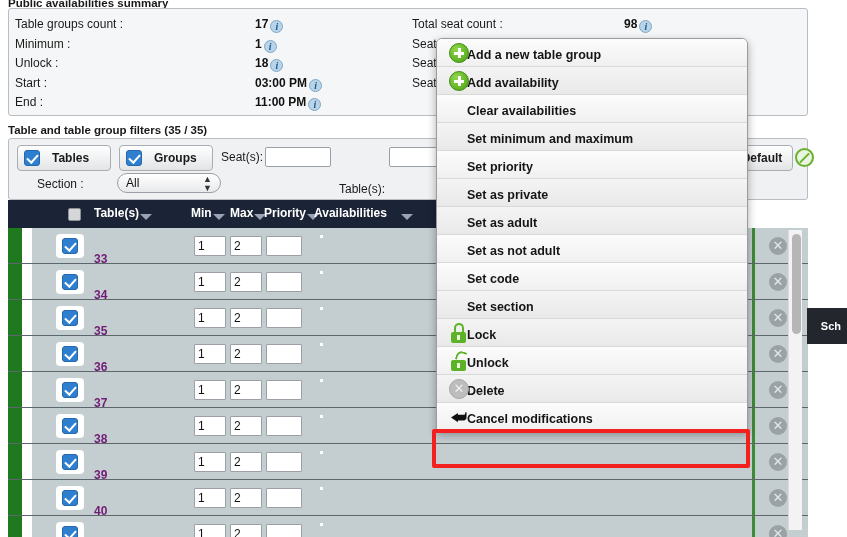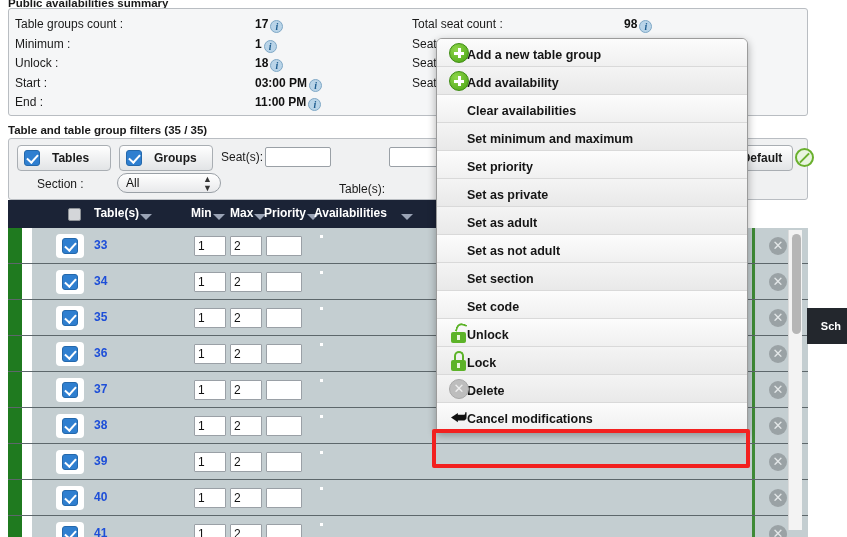--- a/index.html
+++ b/index.html
@@ -232,24 +232,24 @@
   .row .row-cbx-wrap {
     position: absolute;
     left: 48px; top: 6px;
     width: 28px; height: 24px;
     background: #ffffff;
     border-radius: 4px;
     display: flex; align-items: center; justify-content: center;
   }
   .row .tnum {
     position: absolute;
-    left: 86px; top: 10px;
+    left: 86px; top: 24px;
     font-weight: bold;
     font-size: 12px;
-    color: #1d4ed8;
+    color: #701a75;
   }
   .row .num-input {
     position: absolute;
     top: 8px;
     height: 20px;
     background: #fff;
     border: 1px solid #9aa0a6;
     border-radius: 1px;
     font-size: 12px;
     line-height: 18px;
@@ -663,29 +663,29 @@
 
   <div id="context-menu">
       <div class="menu-item"><span class="mi-icon icon-plus"></span><span>Add a new table group</span></div>
       <div class="menu-item alt"><span class="mi-icon icon-plus"></span><span>Add availability</span></div>
       <div class="menu-item"><span>Clear availabilities</span></div>
       <div class="menu-item alt"><span>Set minimum and maximum</span></div>
       <div class="menu-item"><span>Set priority</span></div>
       <div class="menu-item alt"><span>Set as private</span></div>
       <div class="menu-item alt"><span>Set as adult</span></div>
       <div class="menu-item"><span>Set as not adult</span></div>
+      <div class="menu-item"><span>Set code</span></div>
       <div class="menu-item alt"><span>Set section</span></div>
-      <div class="menu-item"><span>Set code</span></div>
+      <div class="menu-item alt"><span class="mi-icon icon-lock">
+          <span class="shackle"></span>
+          <span class="body"></span>
+        </span><span>Lock</span></div>
       <div class="menu-item"><span class="mi-icon icon-lock icon-unlock">
           <span class="shackle"></span>
           <span class="body"></span>
         </span><span>Unlock</span></div>
-      <div class="menu-item alt"><span class="mi-icon icon-lock">
-          <span class="shackle"></span>
-          <span class="body"></span>
-        </span><span>Lock</span></div>
       <div class="menu-item alt"><span class="mi-icon icon-xcircle">✕</span><span>Delete</span></div>
       <div class="menu-item"><span class="mi-icon icon-back">⮨</span><span>Cancel modifications</span></div>
     </div>
 
   <div id="highlight-box"></div>
 
 </div>
 
 </body></html>

